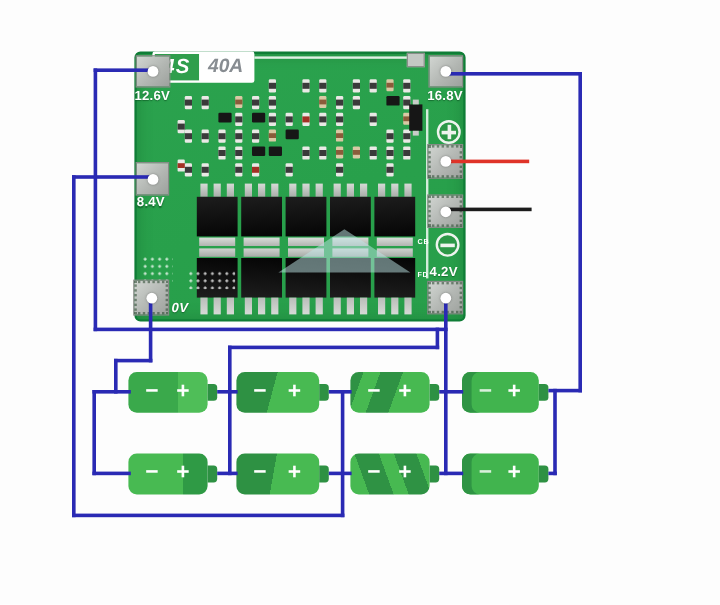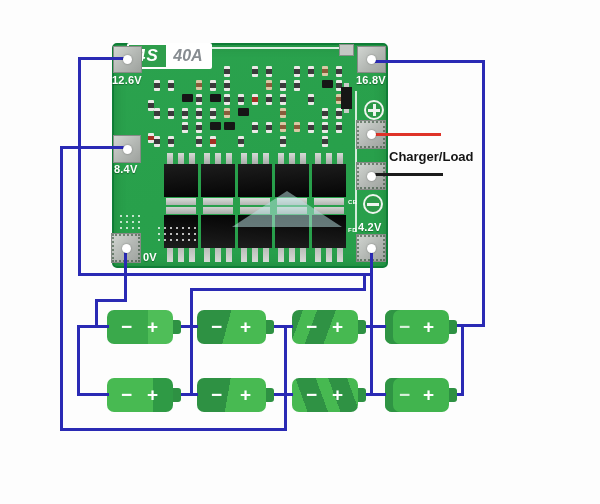--- a/index.html
+++ b/index.html
@@ -326,21 +326,21 @@
   <div class="pad" style="left:113px;top:46px;"></div>
   <div class="pad" style="left:113px;top:135px;width:28px;height:28px;"></div>
   <div class="pad cast" style="left:111px;top:233px;width:30px;height:30px;"></div>
   <div class="pad" style="left:357px;top:46px;"></div>
   <div class="pad cast" style="left:356px;top:120px;width:30px;height:29px;"></div>
   <div class="pad cast" style="left:356px;top:162px;width:30px;height:28px;"></div>
   <div class="pad cast" style="left:356px;top:234px;width:30px;height:28px;"></div>
 
   <span class="pad-label" style="left:112px;top:74px;">12.6V</span>
   <span class="pad-label" style="left:114px;top:163px;">8.4V</span>
-  <span class="pad-label" style="left:143px;top:251px;">0V</span>
+  <span class="pad-label" style="left:143px;top:251px;font-style:italic;">0V</span>
   <span class="pad-label" style="left:356px;top:74px;">16.8V</span>
   <span class="pad-label" style="left:358px;top:221px;">4.2V</span>
 
   <div id="wire-layer">
       <div class="wire blue" style="left: 78px; top: 57px; width: 51px; height: 3px; background: rgb(42, 42, 180);"></div>
       <div class="wire blue" style="left: 78px; top: 57px; width: 3px; height: 219px; background: rgb(42, 42, 180);"></div>
       <div class="wire blue" style="left: 78px; top: 273px; width: 295px; height: 3px; background: rgb(42, 42, 180);"></div>
       <div class="wire blue" style="left: 60px; top: 146px; width: 69px; height: 3px; background: rgb(42, 42, 180);"></div>
       <div class="wire blue" style="left: 60px; top: 146px; width: 3px; height: 285px; background: rgb(42, 42, 180);"></div>
       <div class="wire blue" style="left: 60px; top: 428px; width: 227px; height: 3px; background: rgb(42, 42, 180);"></div>
@@ -363,21 +363,20 @@
       <div class="wire blue" style="left: 181px; top: 325px; width: 17px; height: 3px; background: rgb(42, 42, 180);"></div>
       <div class="wire blue" style="left: 274px; top: 325px; width: 19px; height: 3px; background: rgb(42, 42, 180);"></div>
       <div class="wire blue" style="left: 366px; top: 325px; width: 20px; height: 3px; background: rgb(42, 42, 180);"></div>
       <div class="wire blue" style="left: 181px; top: 393px; width: 17px; height: 3px; background: rgb(42, 42, 180);"></div>
       <div class="wire blue" style="left: 274px; top: 393px; width: 19px; height: 3px; background: rgb(42, 42, 180);"></div>
       <div class="wire blue" style="left: 366px; top: 393px; width: 20px; height: 3px; background: rgb(42, 42, 180);"></div>
       <div class="wire red" style="left: 371px; top: 133px; width: 70px; height: 3px; background: rgb(223, 51, 40);"></div>
       <div class="wire black" style="left: 371px; top: 173px; width: 72px; height: 3px; background: rgb(28, 28, 28);"></div>
     </div>
 
-  <div class="charger-label">Charger/Load</div>
 
   <div class="battery b-lr" style="left:107px;top:310px;width:66px;">
     <span class="bsym bminus">−</span>
     <span class="bsym bplus">+</span>
     <span class="bnub"></span>
   </div>
   <div class="battery b-dl-diag" style="left:197px;top:310px;width:69px;">
     <span class="bsym bminus">−</span>
     <span class="bsym bplus">+</span>
     <span class="bnub"></span>

